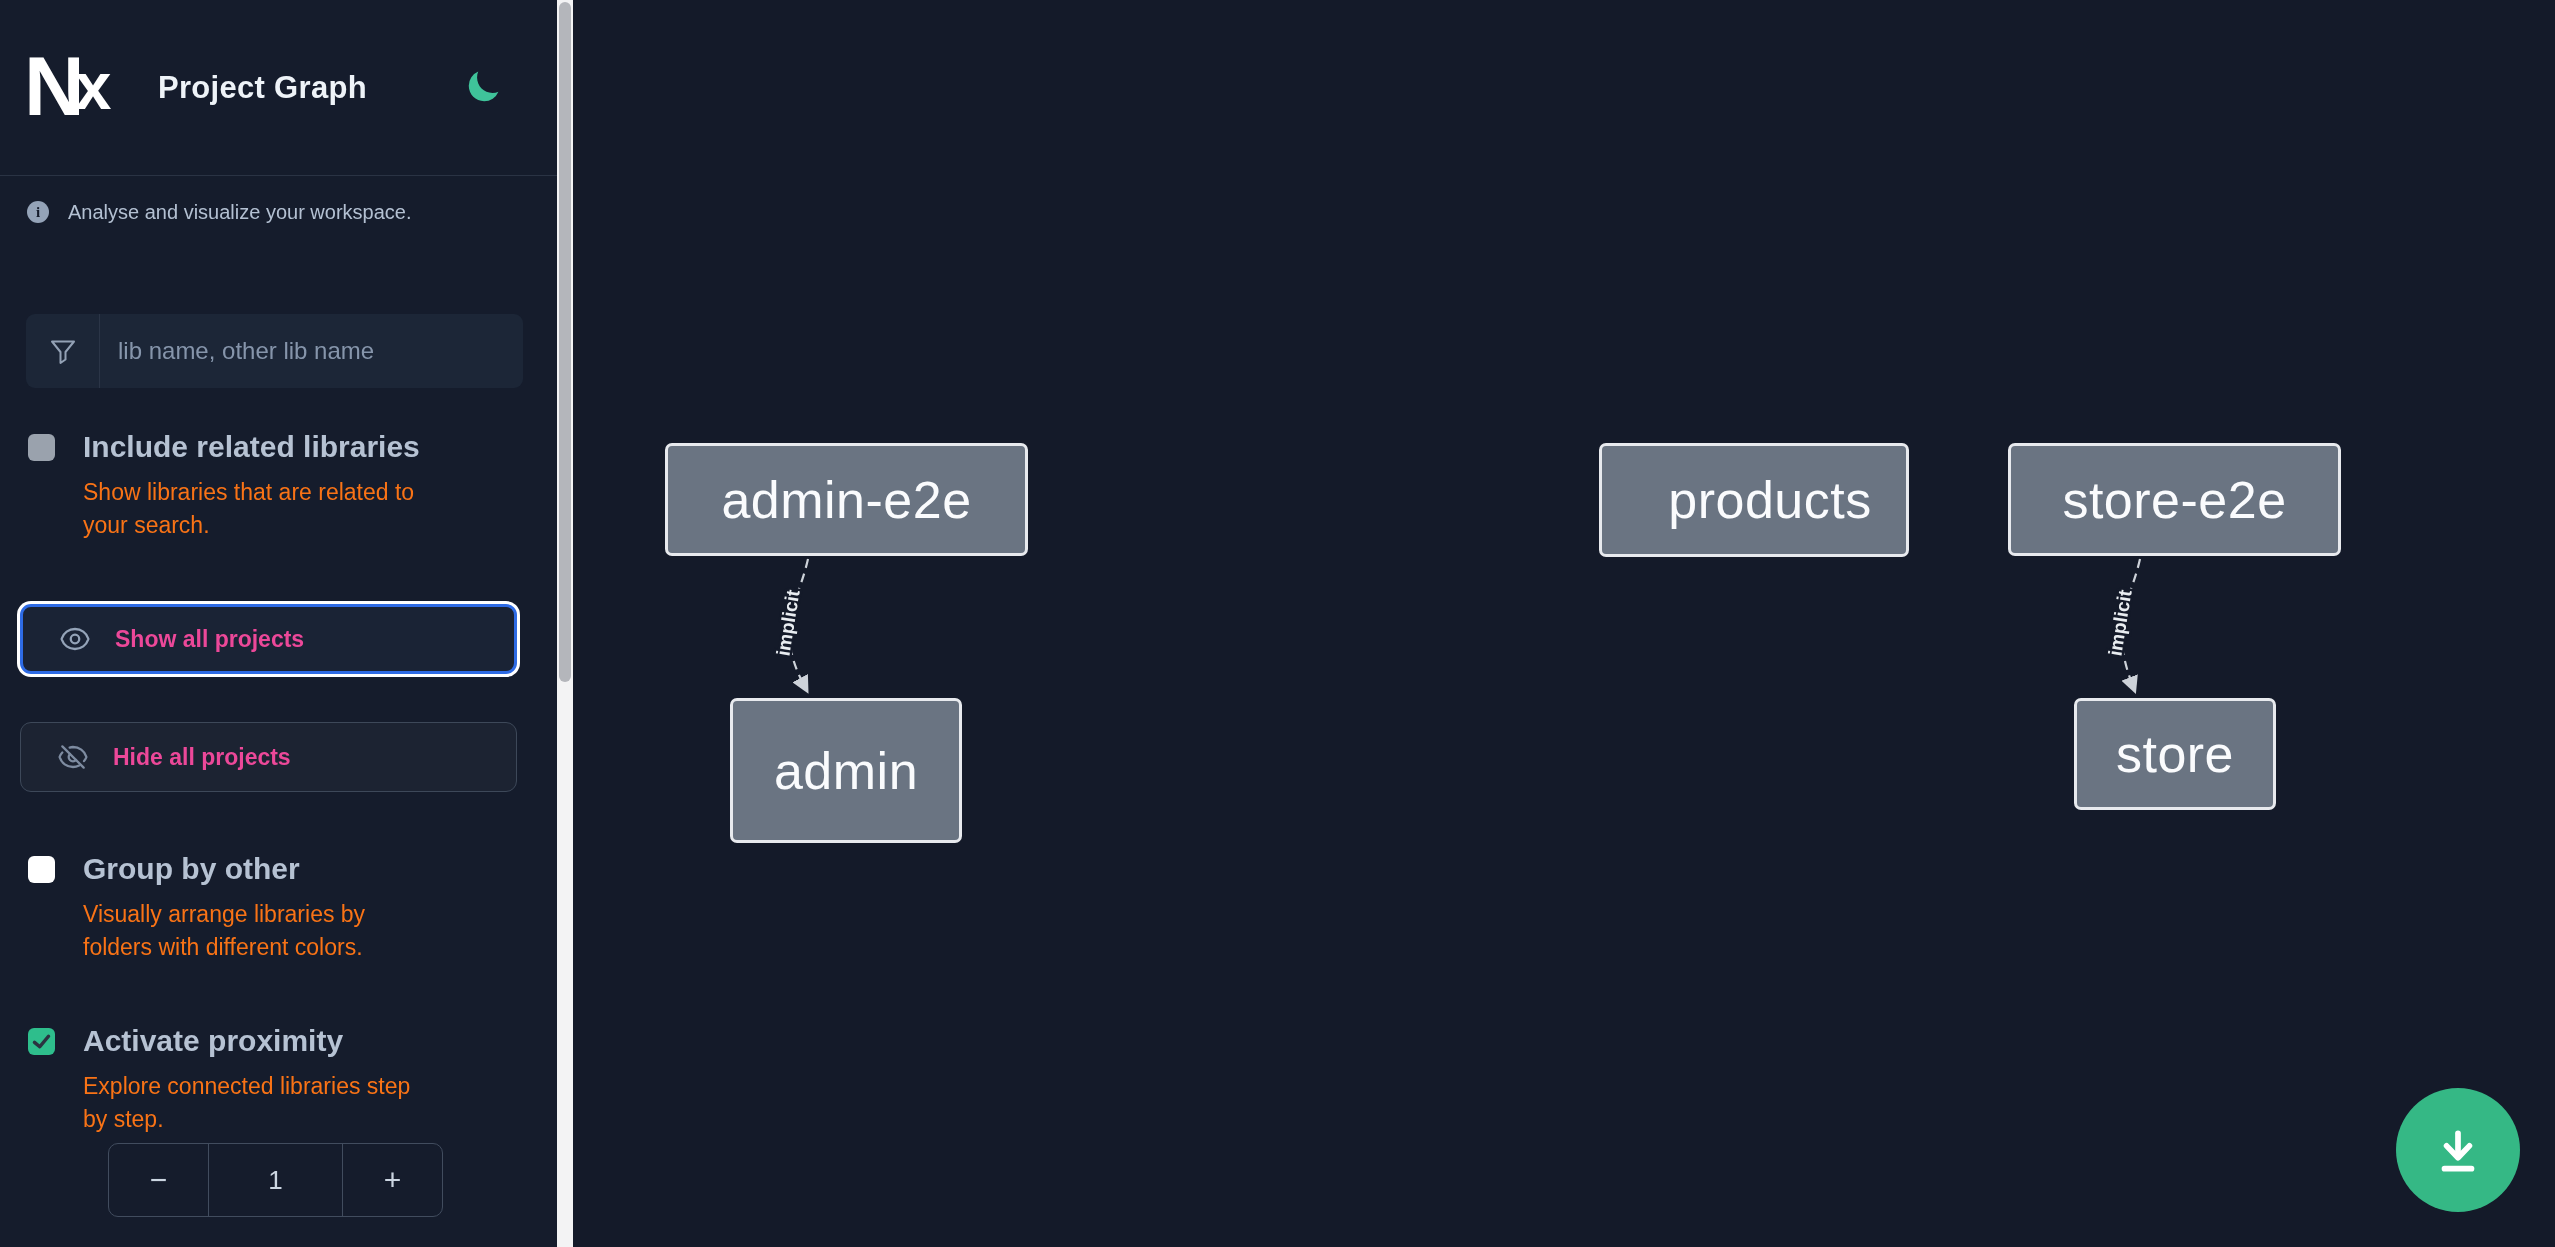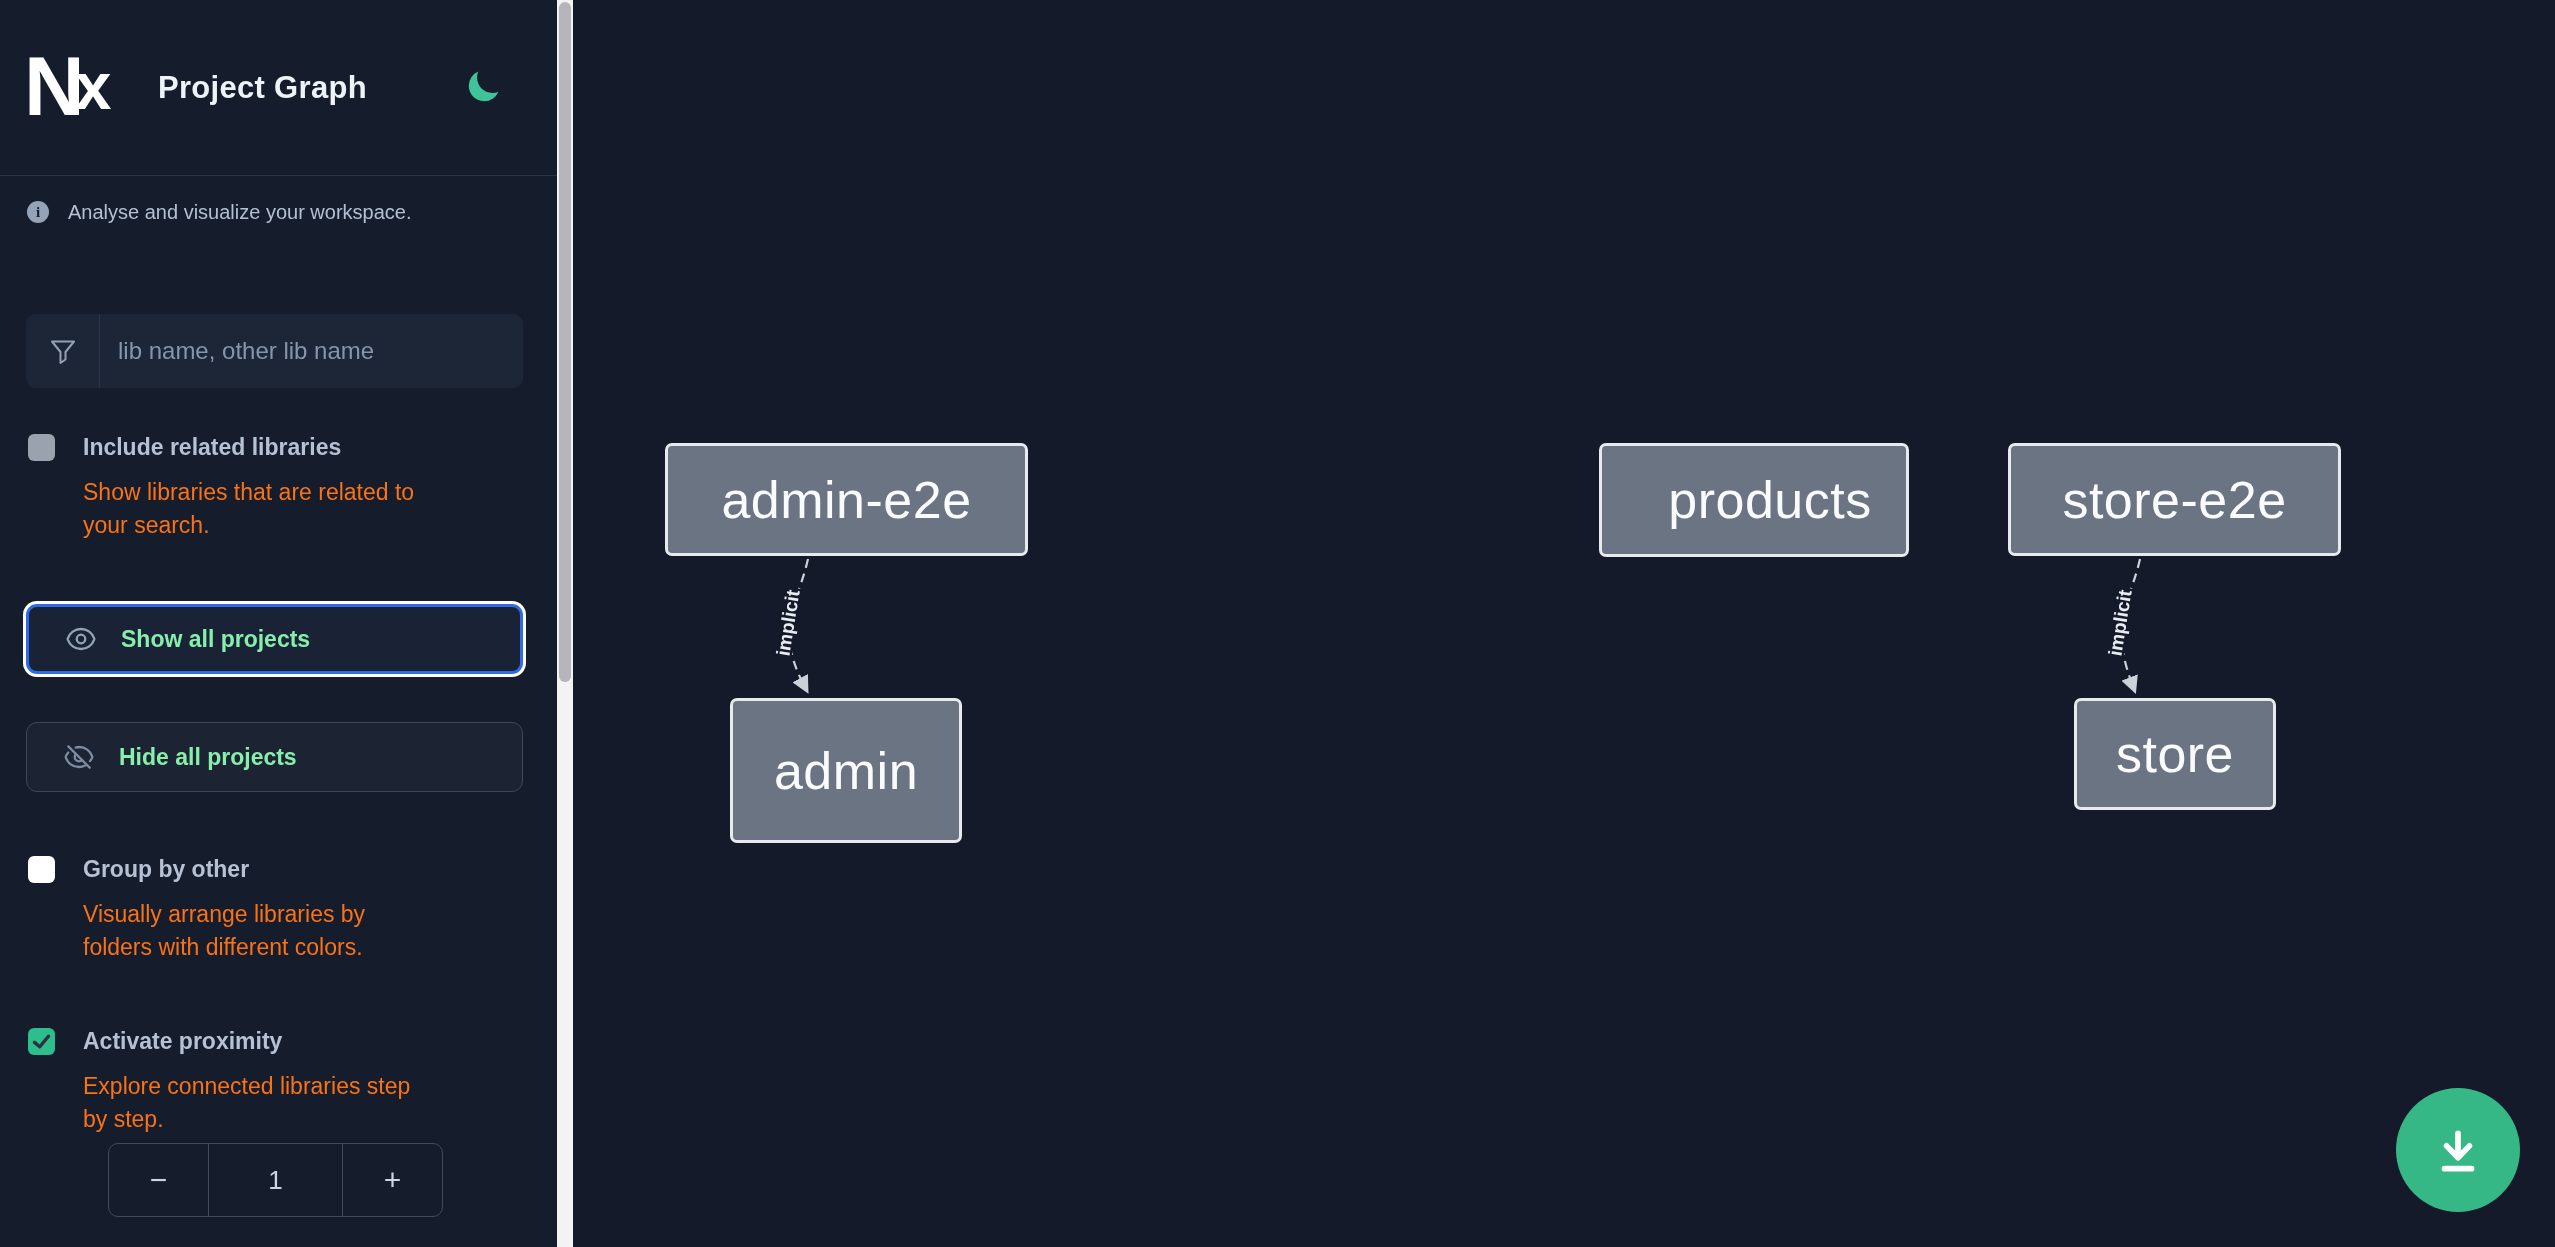--- a/index.html
+++ b/index.html
@@ -36,26 +36,26 @@
   .search input { flex:1; background:transparent; border:none; outline:none;
             padding:0 18px; font-size:24px; color:#cbd5e1; font-family:"Liberation Sans", sans-serif; }
   .search input::placeholder { color:#8695ab; opacity:1; }
 
   .check-row { position:absolute; left:28px; width:480px; display:flex; gap:28px; }
   .checkbox { width:27px; height:27px; border-radius:6px; flex:none; margin-top:2px;
               display:flex; align-items:center; justify-content:center; cursor:pointer; }
   .checkbox.gray  { background:#9aa2ad; }
   .checkbox.white { background:#ffffff; }
   .checkbox.green { background:#2ebe8c; }
-  .check-title { font-size:23px; font-weight:600; color:#b6c2d3; line-height:30px; }
+  .check-title { font-size:30px; font-weight:600; color:#b6c2d3; line-height:30px; }
   .check-desc  { font-size:23px; color:#f97316; line-height:33px; margin-top:14px; max-width:344px; }
 
-  .side-btn { position:absolute; left:26px; width:497px; height:70px; border-radius:11px;
+  .side-btn { position:absolute; left:20px; width:497px; height:70px; border-radius:11px;
               display:flex; align-items:center; gap:24px; padding-left:36px;
-              font-size:23px; font-weight:600; color:#86efac; cursor:pointer;
+              font-size:23px; font-weight:600; color:#ec4899; cursor:pointer;
               font-family:"Liberation Sans", sans-serif; background:rgba(255,255,255,0.03);
               border:1.5px solid #3d4859; }
   .side-btn.focused { background:#1a2335; border:3.5px solid #2e6be5;
                       box-shadow:0 0 0 3px #ffffff; }
 
   .stepper { position:absolute; left:108px; top:1143px; width:335px; height:74px;
              border:1.5px solid #414c5e; border-radius:10px; display:flex; overflow:hidden; }
   .stepper button { width:99px; flex:none; background:transparent; border:none; cursor:pointer;
              color:#ccd6e2; font-size:30px; font-family:"Liberation Sans", sans-serif; }
   .stepper .value { flex:1; display:flex; align-items:center; justify-content:center;

